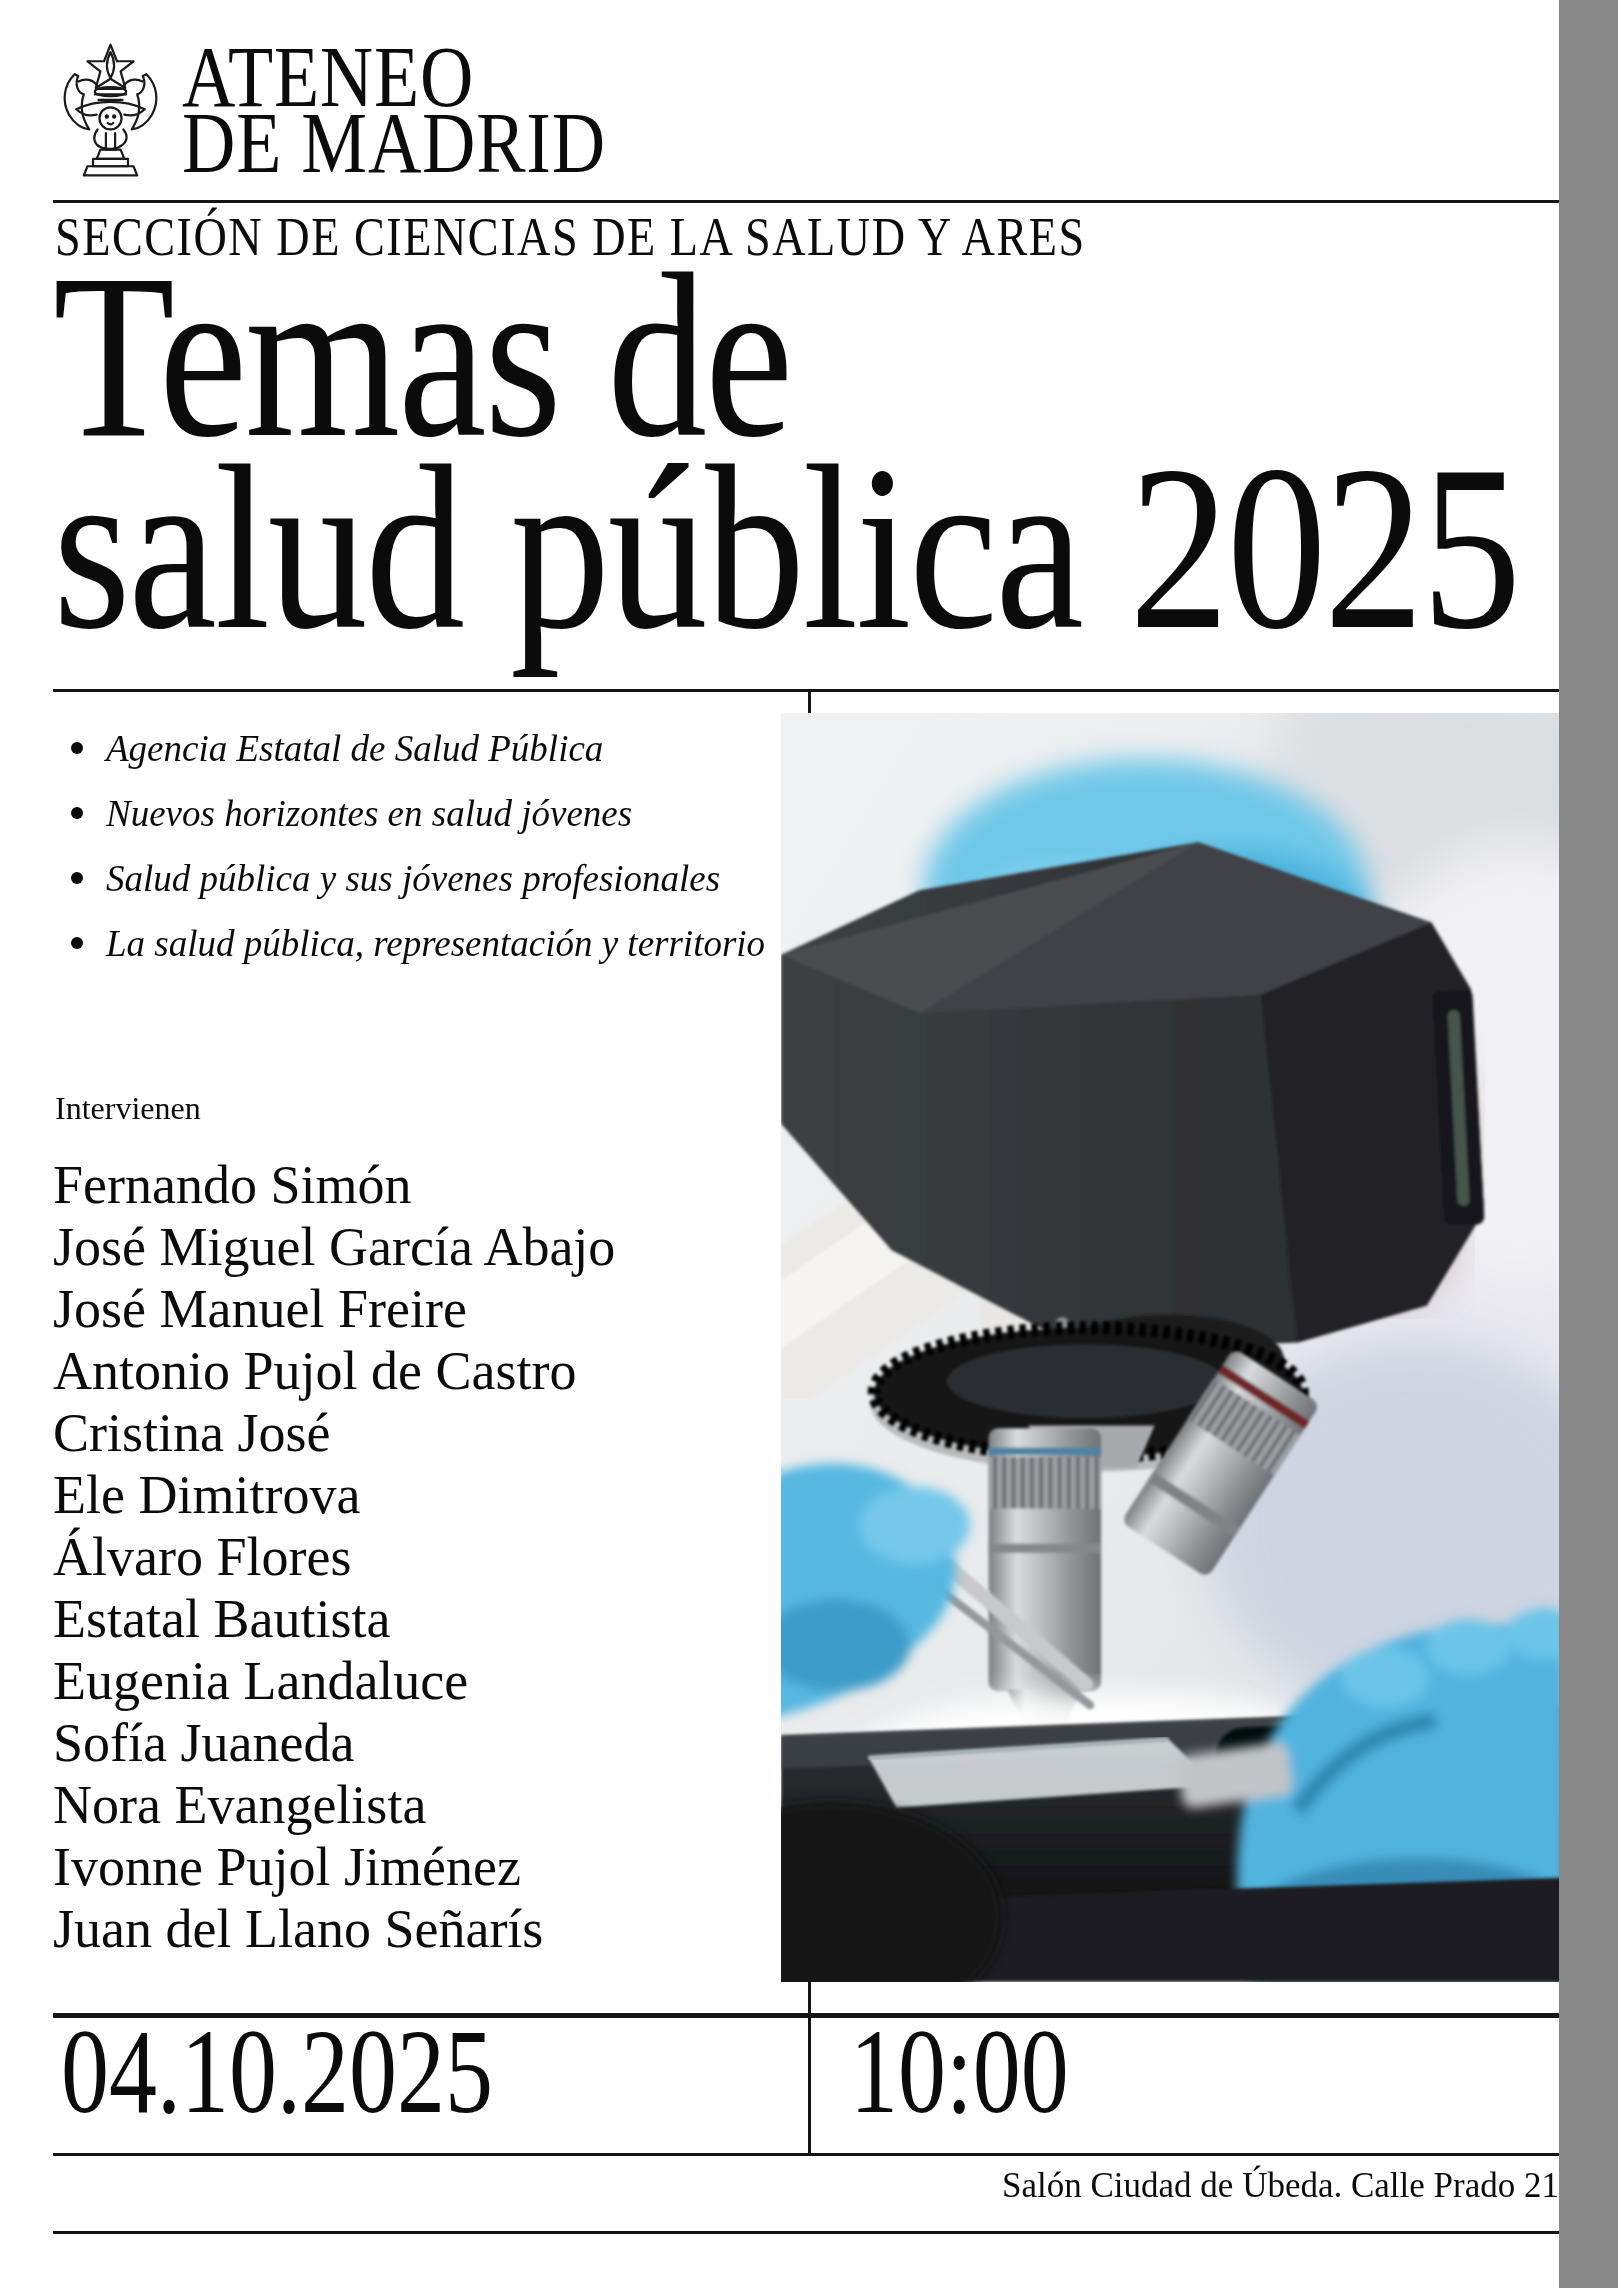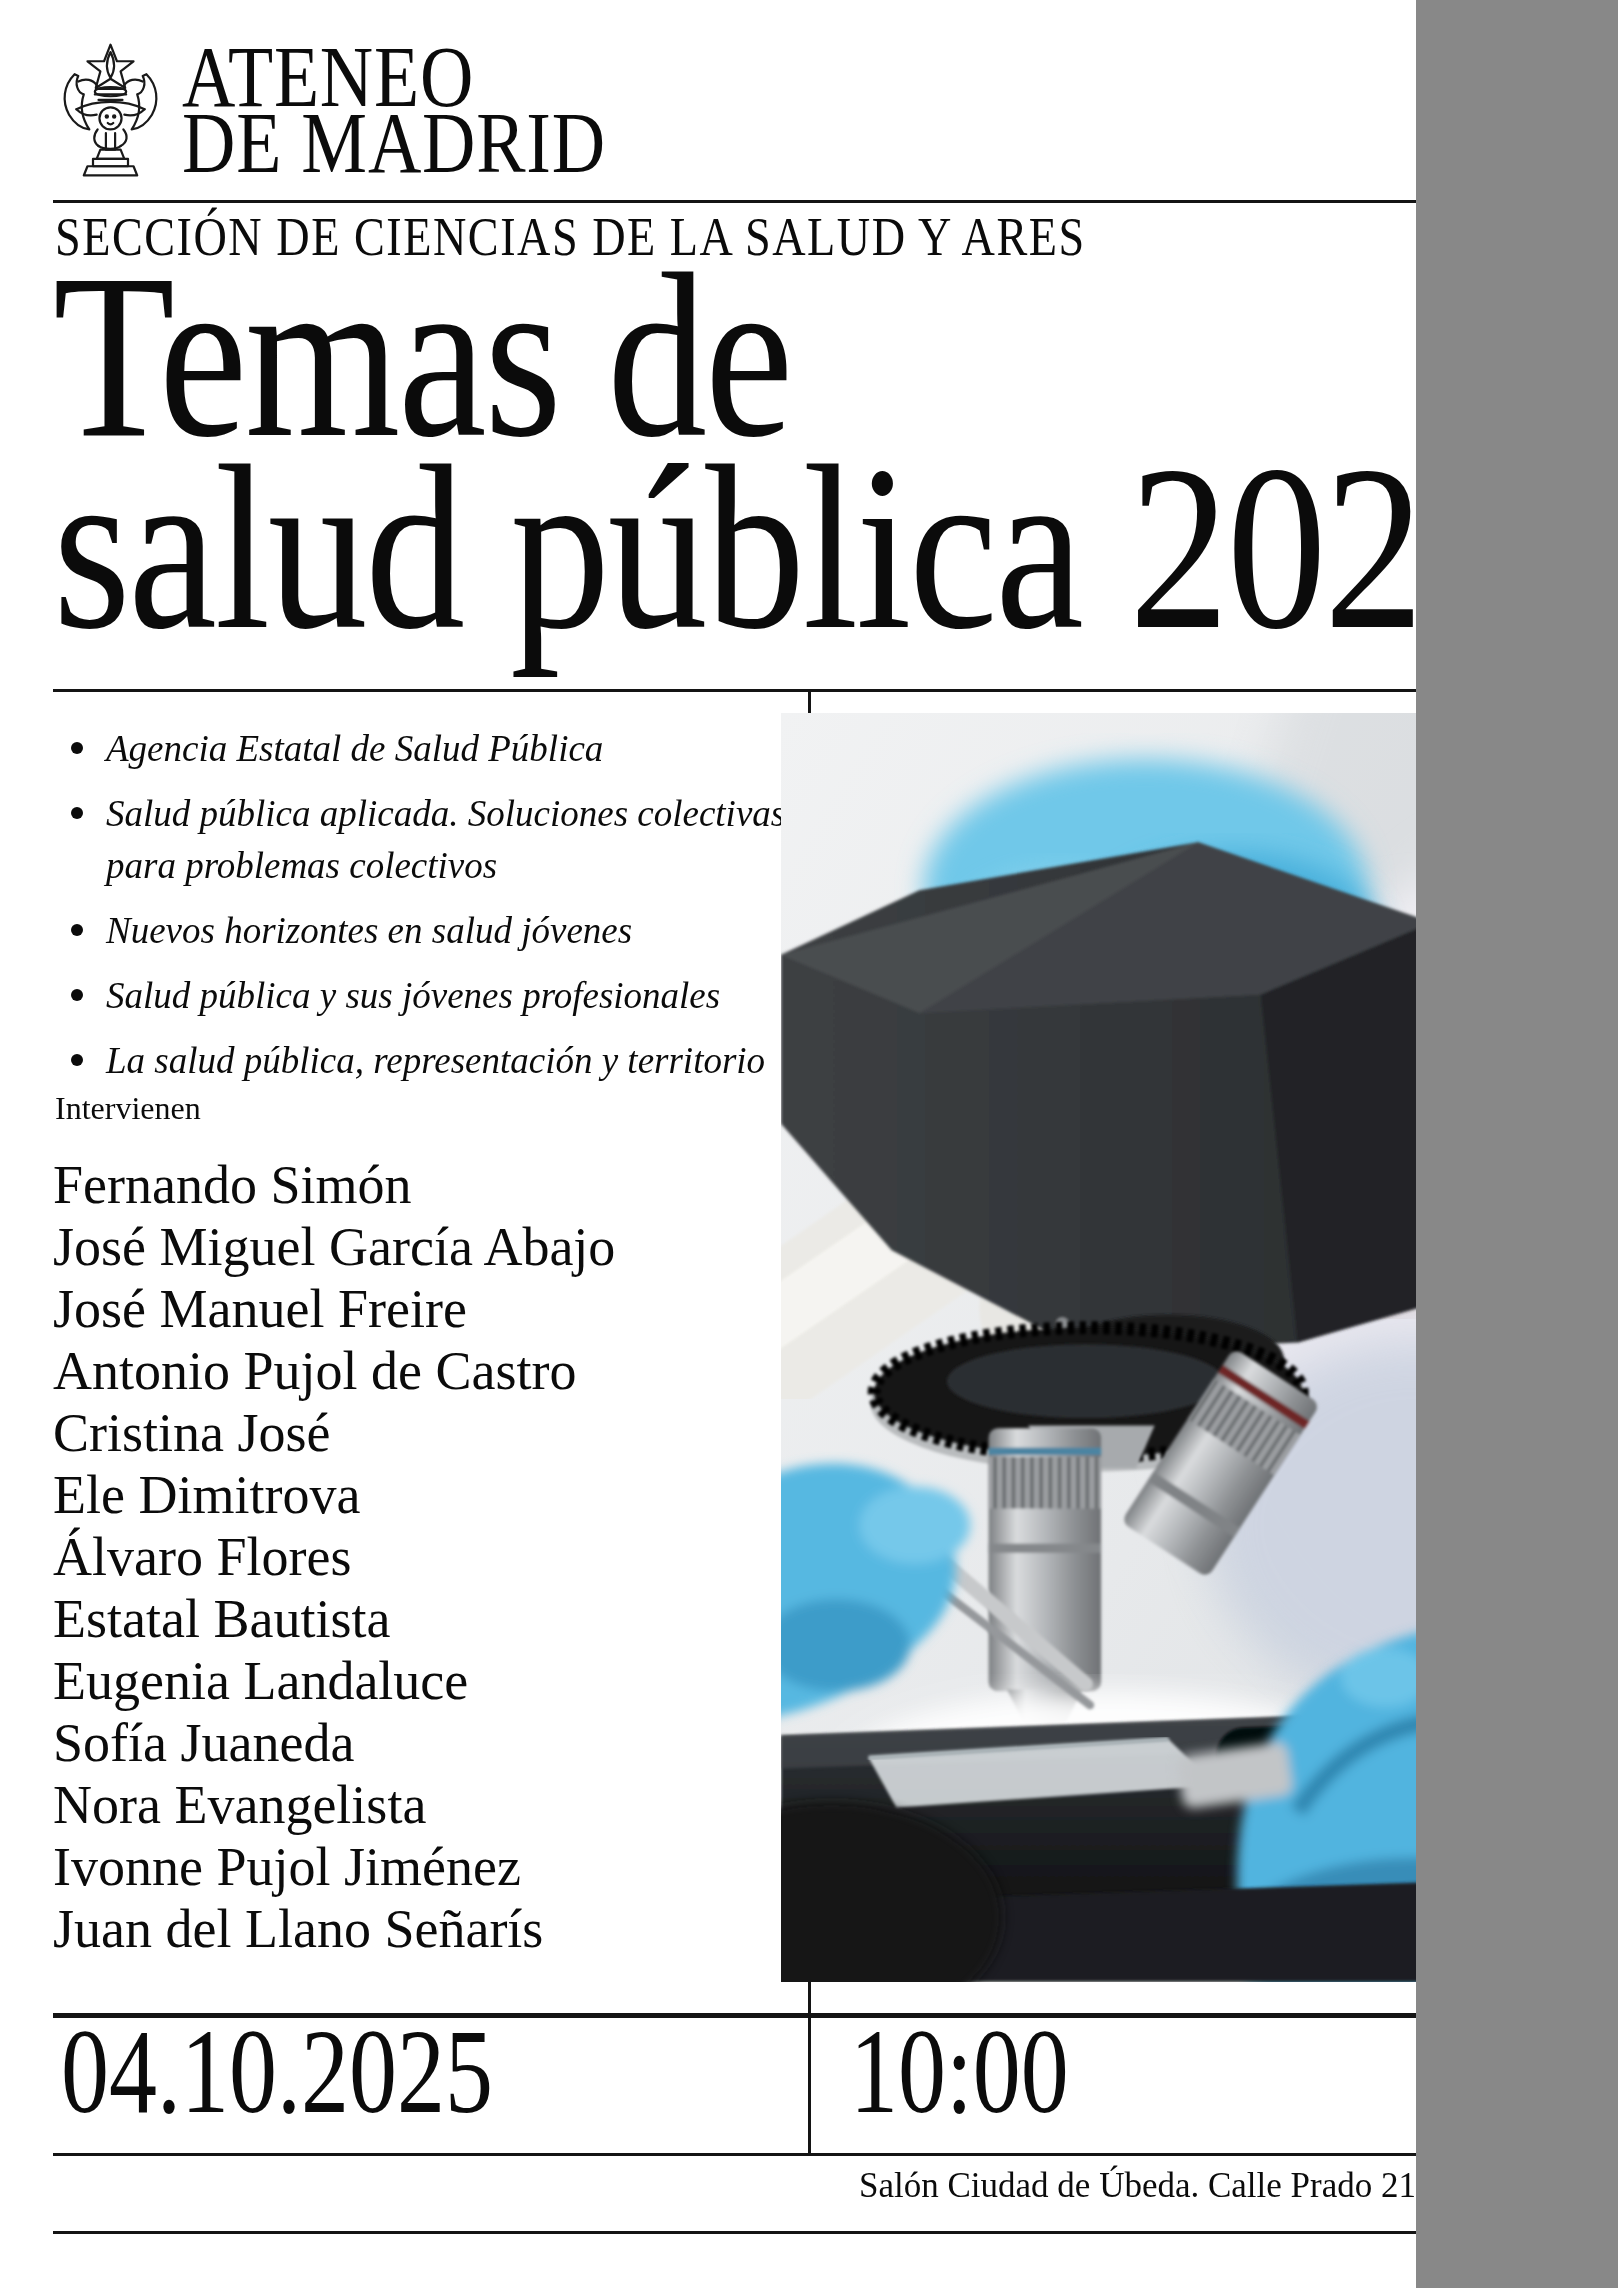--- a/index.html
+++ b/index.html
@@ -1,18 +1,18 @@
 <!DOCTYPE html>
 <html style="font-size:14.8px"><head>
 <meta charset="utf-8">
 <style>
   html,body{margin:0;padding:0;background:#888;}
   .page{
     position:relative;
-    width:1416px;height:2289px;
+    width:1559px;height:2289px;
     background:#ffffff;
     font-family:"Liberation Serif", serif;
     color:#0b0b0b;
     overflow:hidden;
   }
   .rule{position:absolute;background:#141414;}
   
   .brand{
     position:absolute;left:182px;top:44px;
     font-size:87px;line-height:66px;letter-spacing:0.9px;
@@ -111,21 +111,20 @@
 
   <div class="section-line">SECCIÓN DE CIENCIAS DE LA SALUD Y ARES</div>
 
   <div class="big-title"><span>Temas de</span>
 <span>salud pública 2025</span></div>
 
   <div class="rule" style="left:53px;top:689px;width:1515px;height:2.8px;"></div>
 
   <ul class="topics">
     <li><span class="dot"></span><span>Agencia Estatal de Salud Pública</span></li>
-    <li><span class="dot"></span><span>Salud pública aplicada. Soluciones colectivas para problemas colectivos</span></li>
     <li><span class="dot"></span><span>Nuevos horizontes en salud jóvenes</span></li>
     <li><span class="dot"></span><span>Salud pública y sus jóvenes profesionales</span></li>
     <li><span class="dot"></span><span>La salud pública, representación y territorio</span></li>
   </ul>
 
   <div class="intervienen">Intervienen</div>
   <div class="names"><span>Fernando Simón</span>
 <span>José Miguel García Abajo</span>
 <span>José Manuel Freire</span>
 <span>Antonio Pujol de Castro</span>

